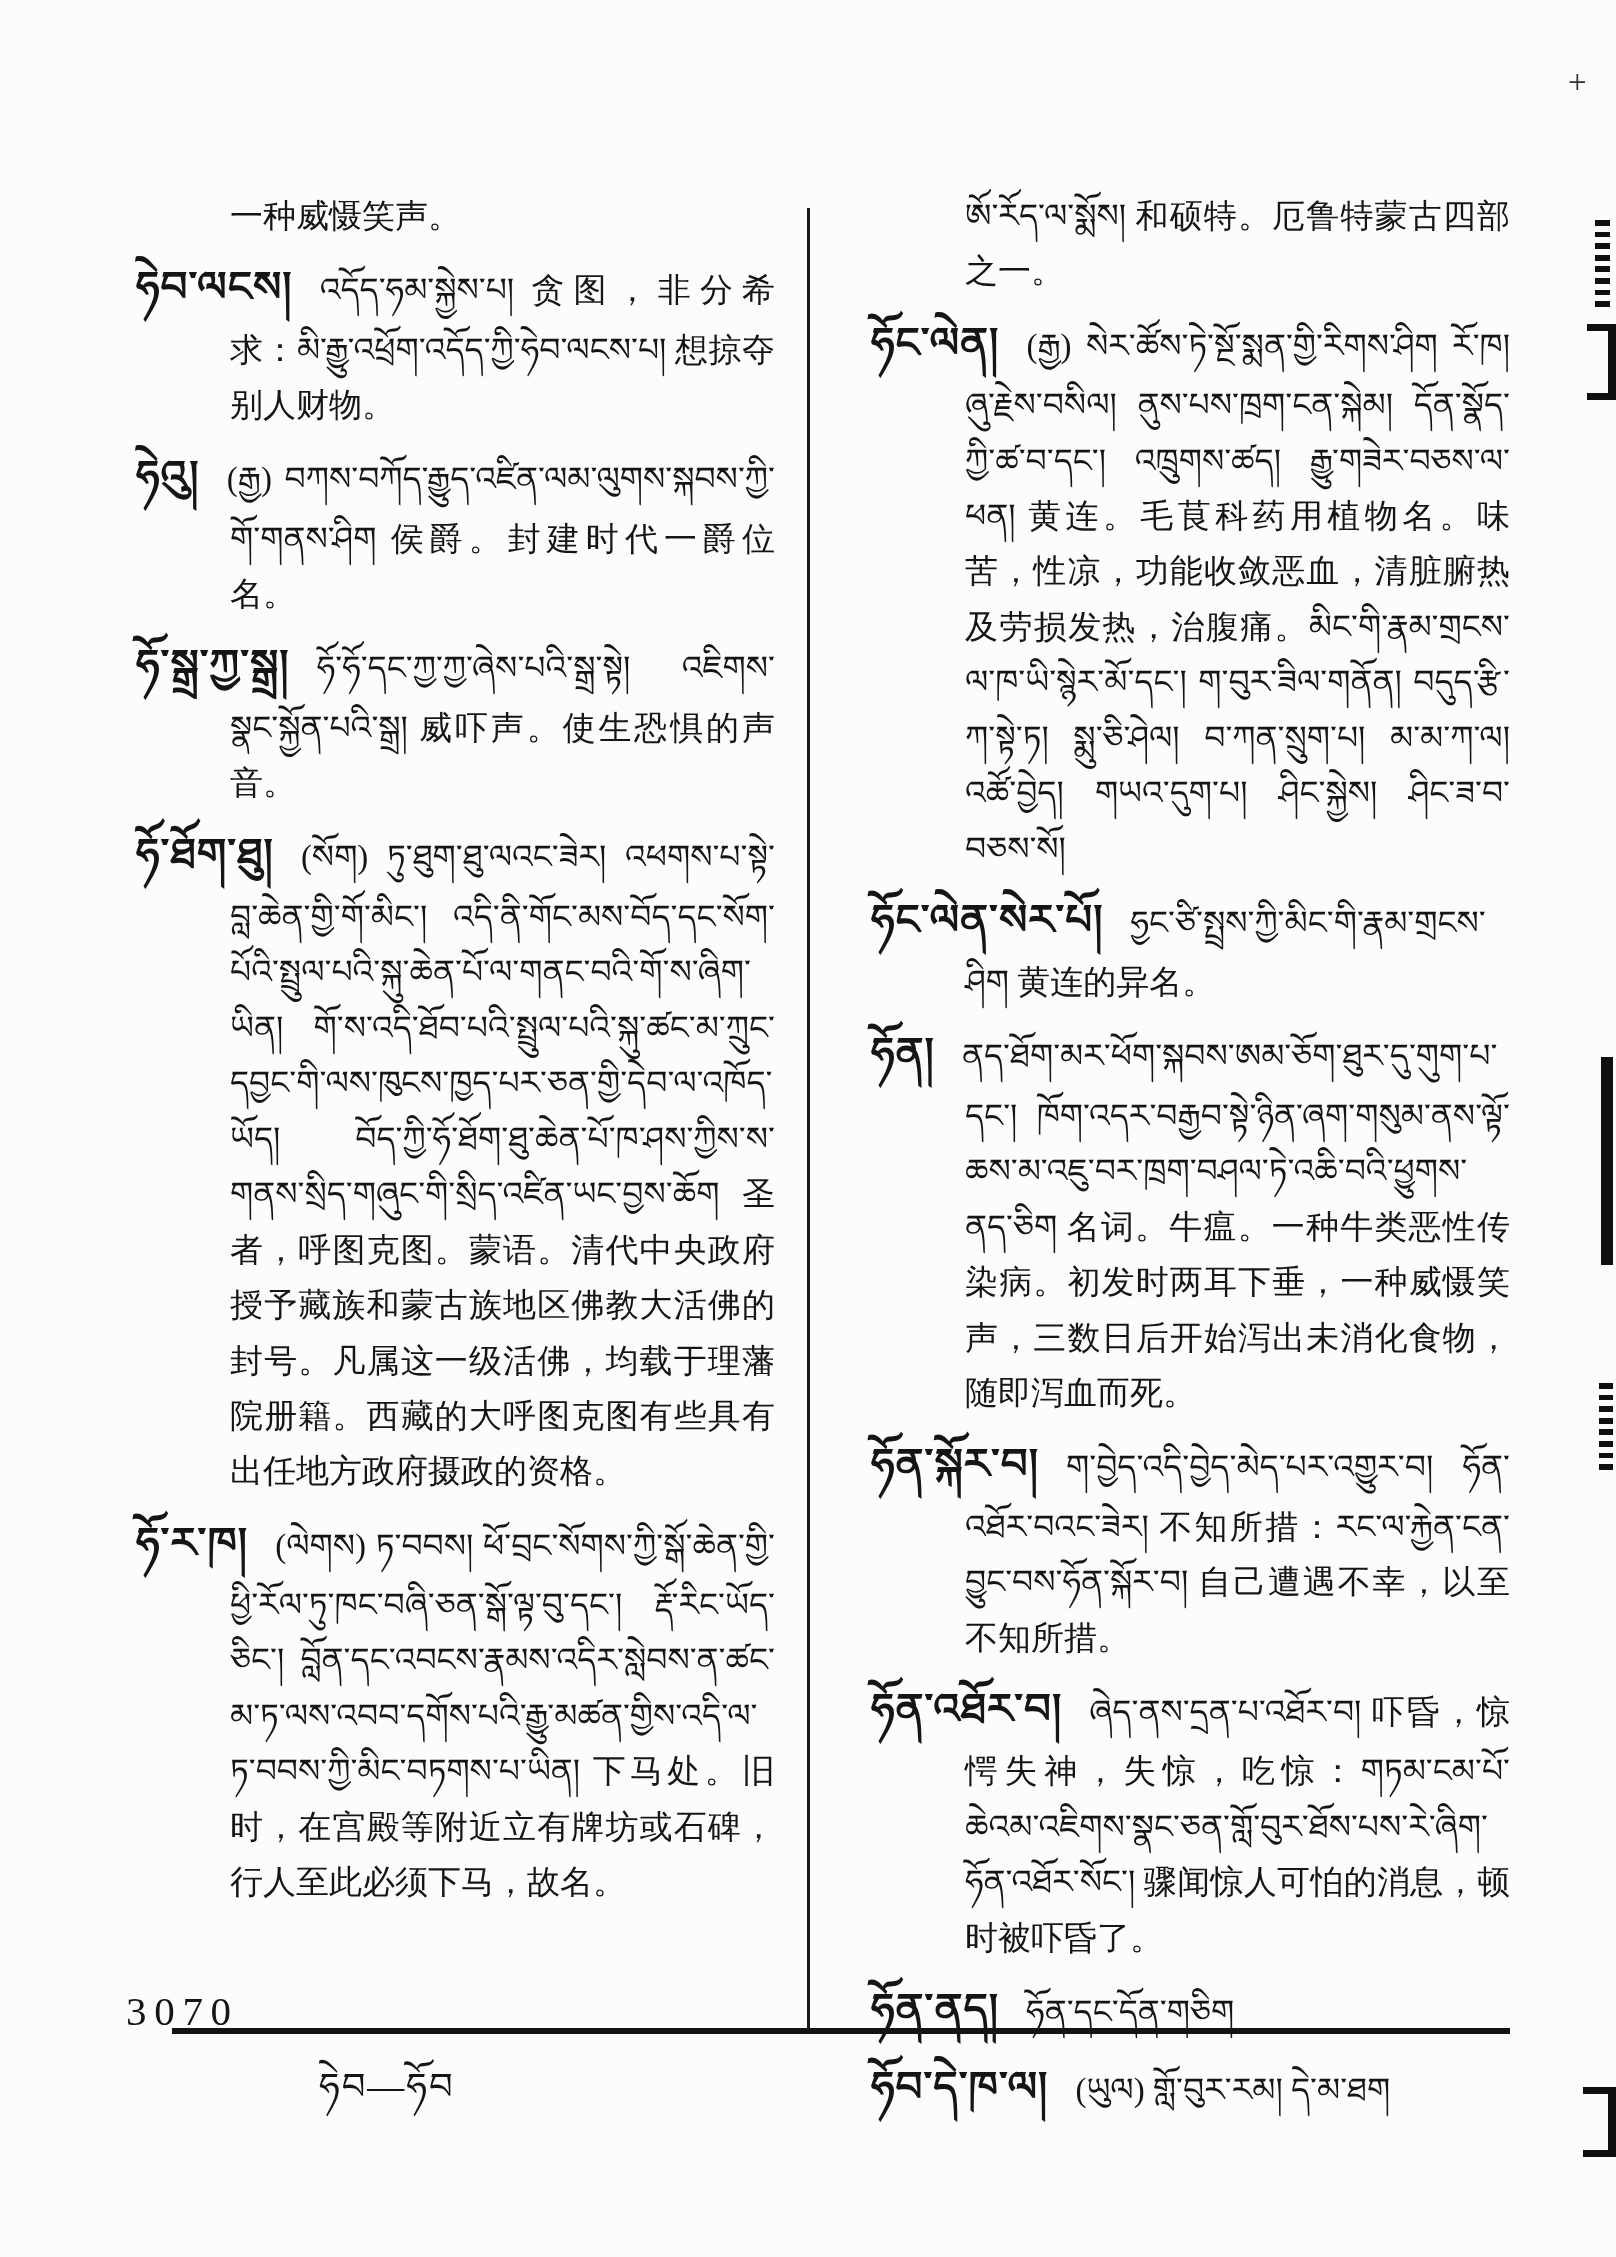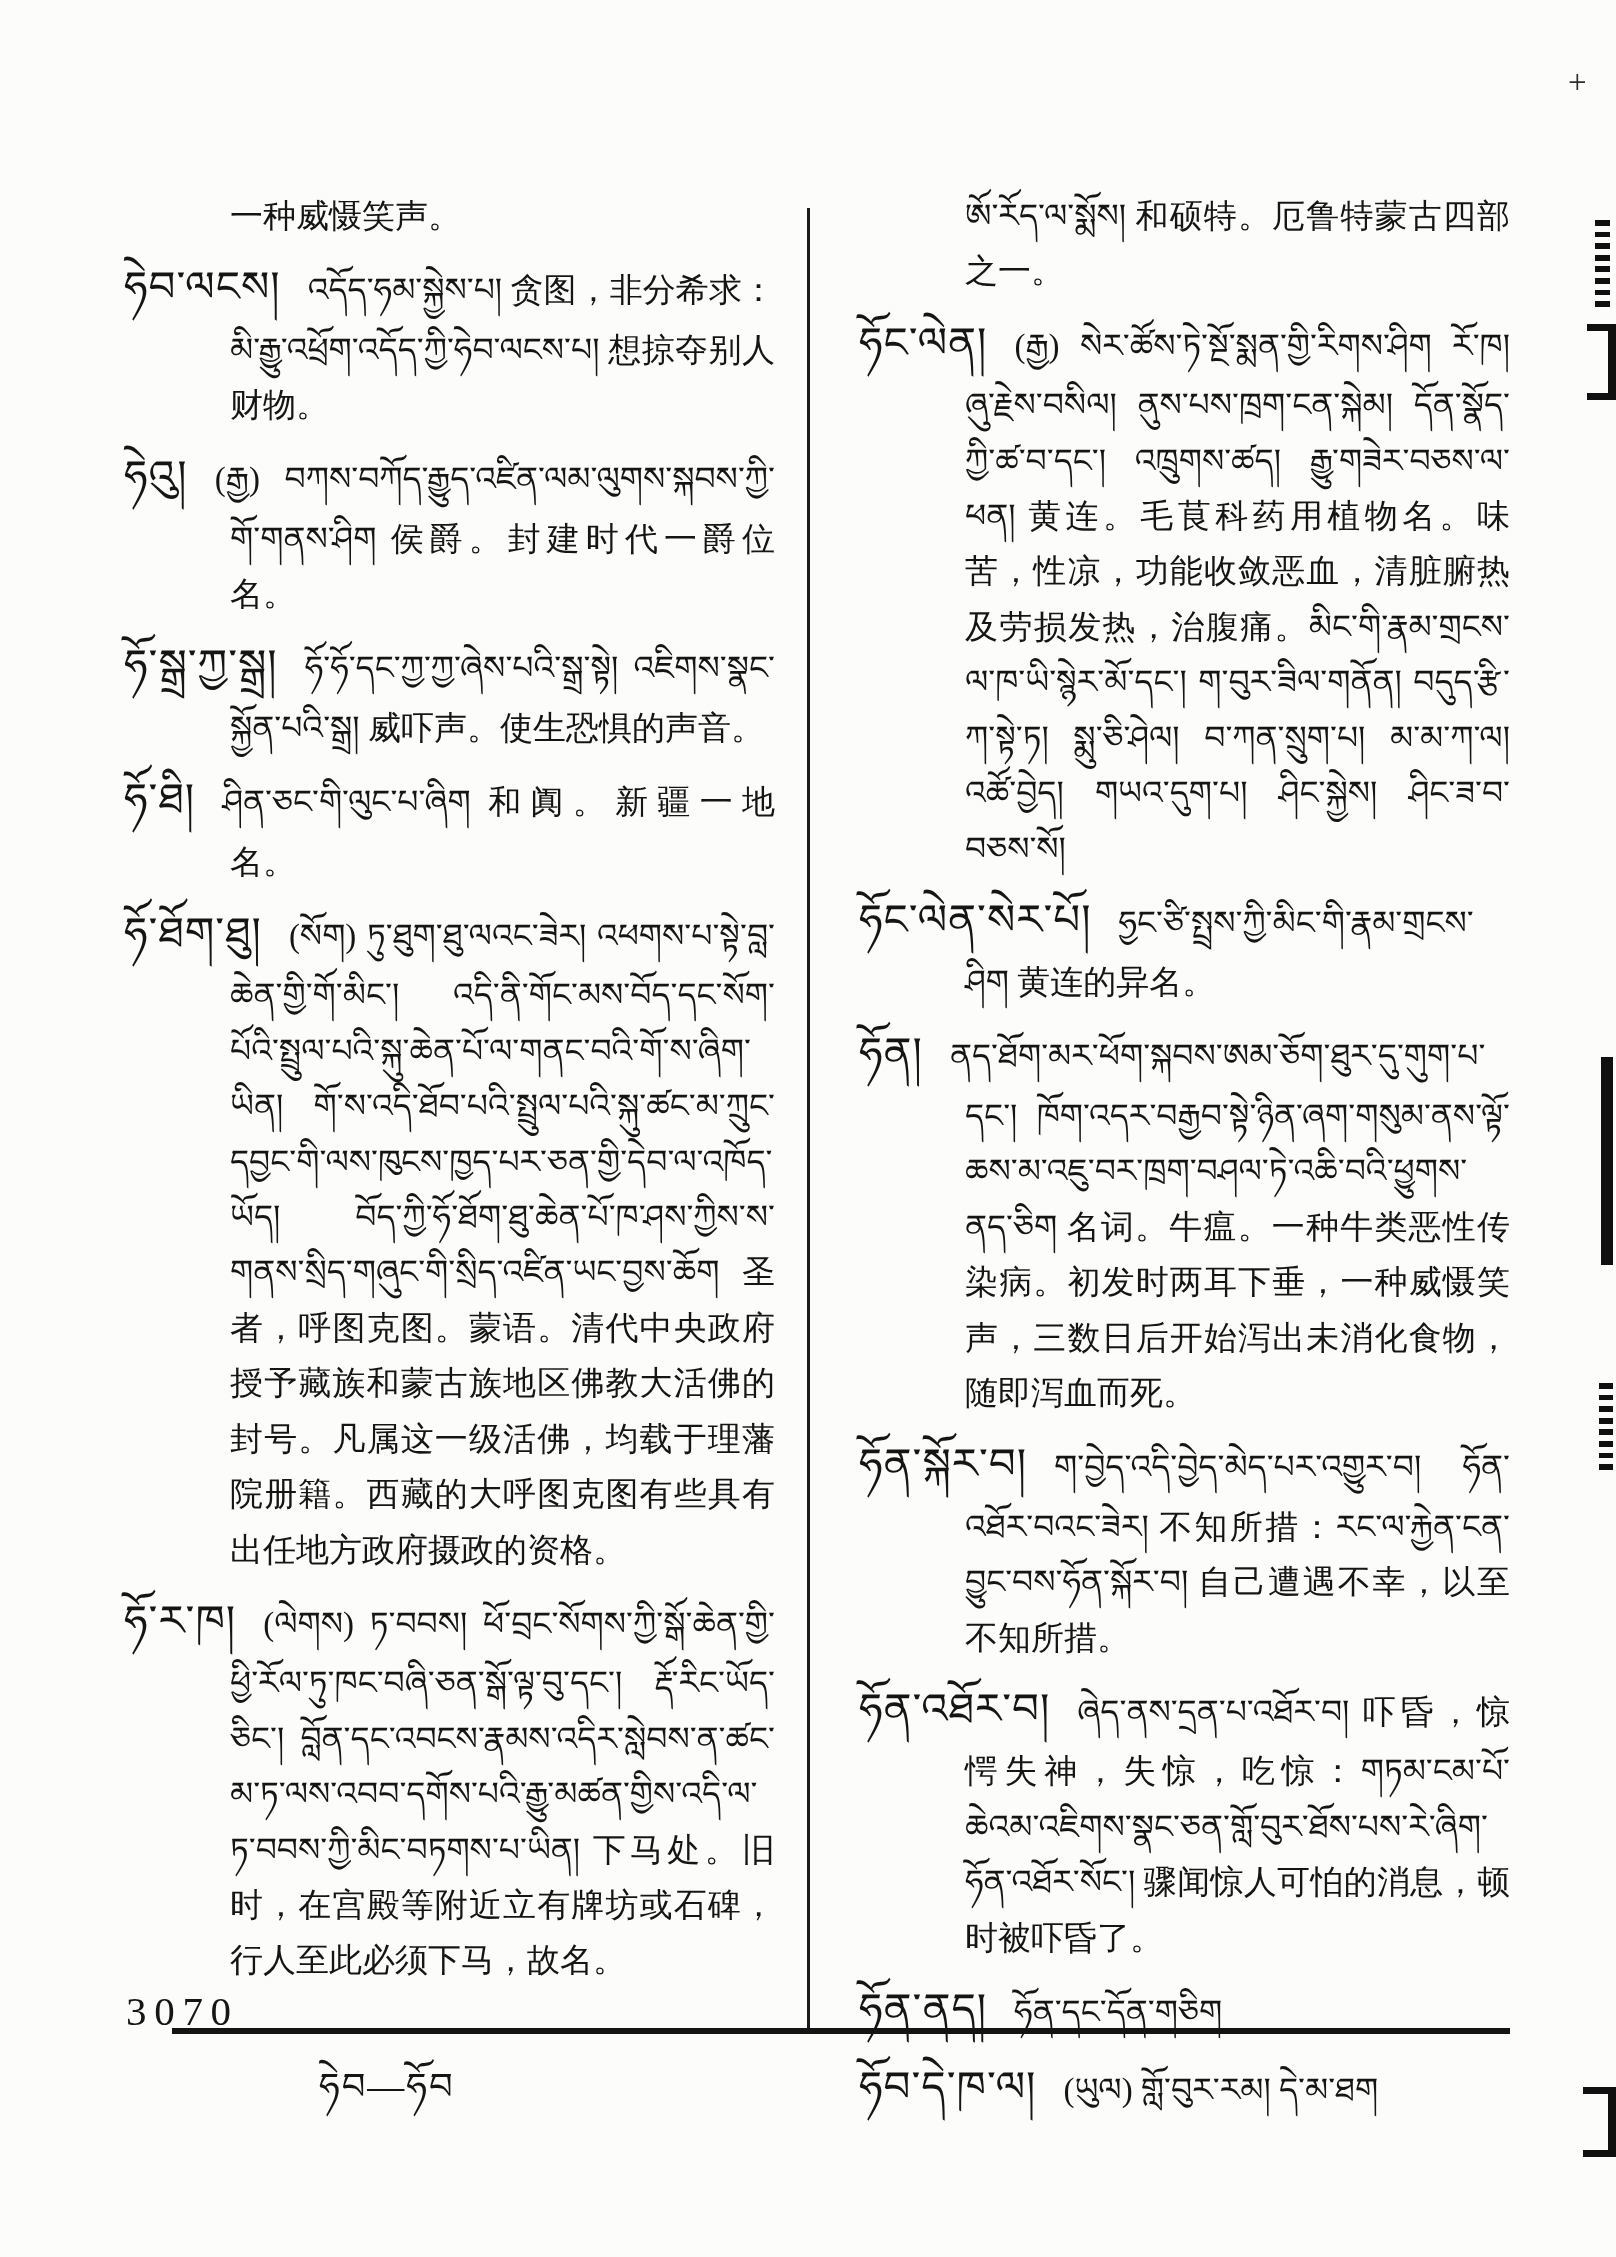--- a/index.html
+++ b/index.html
@@ -32,25 +32,26 @@
   .cont {
     margin:0 0 7.7px 0;
     font-size:33px;
     line-height:1.68;
     text-align:justify;
     padding-left:106px;
     text-indent:0;
     word-break:break-word;
   }
   .head {
-    font-weight:normal;
+    font-weight:bold;
     font-size:42px;
     letter-spacing:1px;
     padding-right:27px;
     white-space:nowrap;
+    margin-left:12px;
   }
   .divider {
     position:absolute;
     left:807px; top:208px;
     width:2.9px; height:1823px;
     background:#1b1b1b;
   }
   .footer-rule {
     position:absolute;
     left:172px; top:2028px;
@@ -106,23 +107,20 @@
       <p class="entry">
         <span class="head">ཧེབ་ལངས།</span><span>འདོད་ཧམ་སྐྱེས་པ། 贪图，非分希求：མི་རྒྱུ་འཕྲོག་འདོད་ཀྱི་ཧེབ་ལངས་པ། 想掠夺别人财物。</span>
       </p>
       <p class="entry">
         <span class="head">ཧེའུ།</span><span>(རྒྱ) བཀས་བཀོད་རྒྱུད་འཛིན་ལམ་ལུགས་སྐབས་ཀྱི་གོ་གནས་ཤིག 侯爵。封建时代一爵位名。</span>
       </p>
       <p class="entry">
         <span class="head">ཧོ་སྒྲ་ཀྱ་སྒྲ།</span><span>ཧོ་ཧོ་དང་ཀྱ་ཀྱ་ཞེས་པའི་སྒྲ་སྟེ། འཇིགས་སྣང་སྐྱོན་པའི་སྒྲ། 威吓声。使生恐惧的声音。</span>
       </p>
       <p class="entry">
-        <span class="head">ཧོ་ཐི།</span><span>ཤིན་ཅང་གི་ལུང་པ་ཞིག 和阗。新疆一地名。</span>
-      </p>
-      <p class="entry">
         <span class="head">ཧོ་ཐོག་ཐུ།</span><span>(སོག) ཏུ་ཐུག་ཐུ་ལའང་ཟེར། འཕགས་པ་སྟེ་བླ་ཆེན་གྱི་གོ་མིང་། འདི་ནི་གོང་མས་བོད་དང་སོག་པོའི་སྤྲུལ་པའི་སྐུ་ཆེན་པོ་ལ་གནང་བའི་གོ་ས་ཞིག་ཡིན། གོ་ས་འདི་ཐོབ་པའི་སྤྲུལ་པའི་སྐུ་ཚང་མ་ཀྲུང་དབྱང་གི་ལས་ཁུངས་ཁྱད་པར་ཅན་གྱི་དེབ་ལ་འཁོད་ཡོད། བོད་ཀྱི་ཧོ་ཐོག་ཐུ་ཆེན་པོ་ཁ་ཤས་ཀྱིས་ས་གནས་སྲིད་གཞུང་གི་སྲིད་འཛིན་ཡང་བྱས་ཆོག 圣者，呼图克图。蒙语。清代中央政府授予藏族和蒙古族地区佛教大活佛的封号。凡属这一级活佛，均载于理藩院册籍。西藏的大呼图克图有些具有出任地方政府摄政的资格。</span>
       </p>
       <p class="entry">
         <span class="head">ཧོ་ར་ཁ།</span><span>(ལེགས) ཏ་བབས། ཕོ་བྲང་སོགས་ཀྱི་སྒོ་ཆེན་གྱི་ཕྱི་རོལ་ཏུ་ཁང་བཞི་ཅན་སྒོ་ལྟ་བུ་དང་། རྡོ་རིང་ཡོད་ཅིང་། བློན་དང་འབངས་རྣམས་འདིར་སླེབས་ན་ཚང་མ་ཏ་ལས་འབབ་དགོས་པའི་རྒྱུ་མཚན་གྱིས་འདི་ལ་ཏ་བབས་ཀྱི་མིང་བཏགས་པ་ཡིན། 下马处。旧时，在宫殿等附近立有牌坊或石碑，行人至此必须下马，故名。</span>
       </p>
     </div>
 
     <div class="col">
       <p class="cont">ཨོ་རོད་ལ་སྨོས། 和硕特。厄鲁特蒙古四部之一。</p>
 

